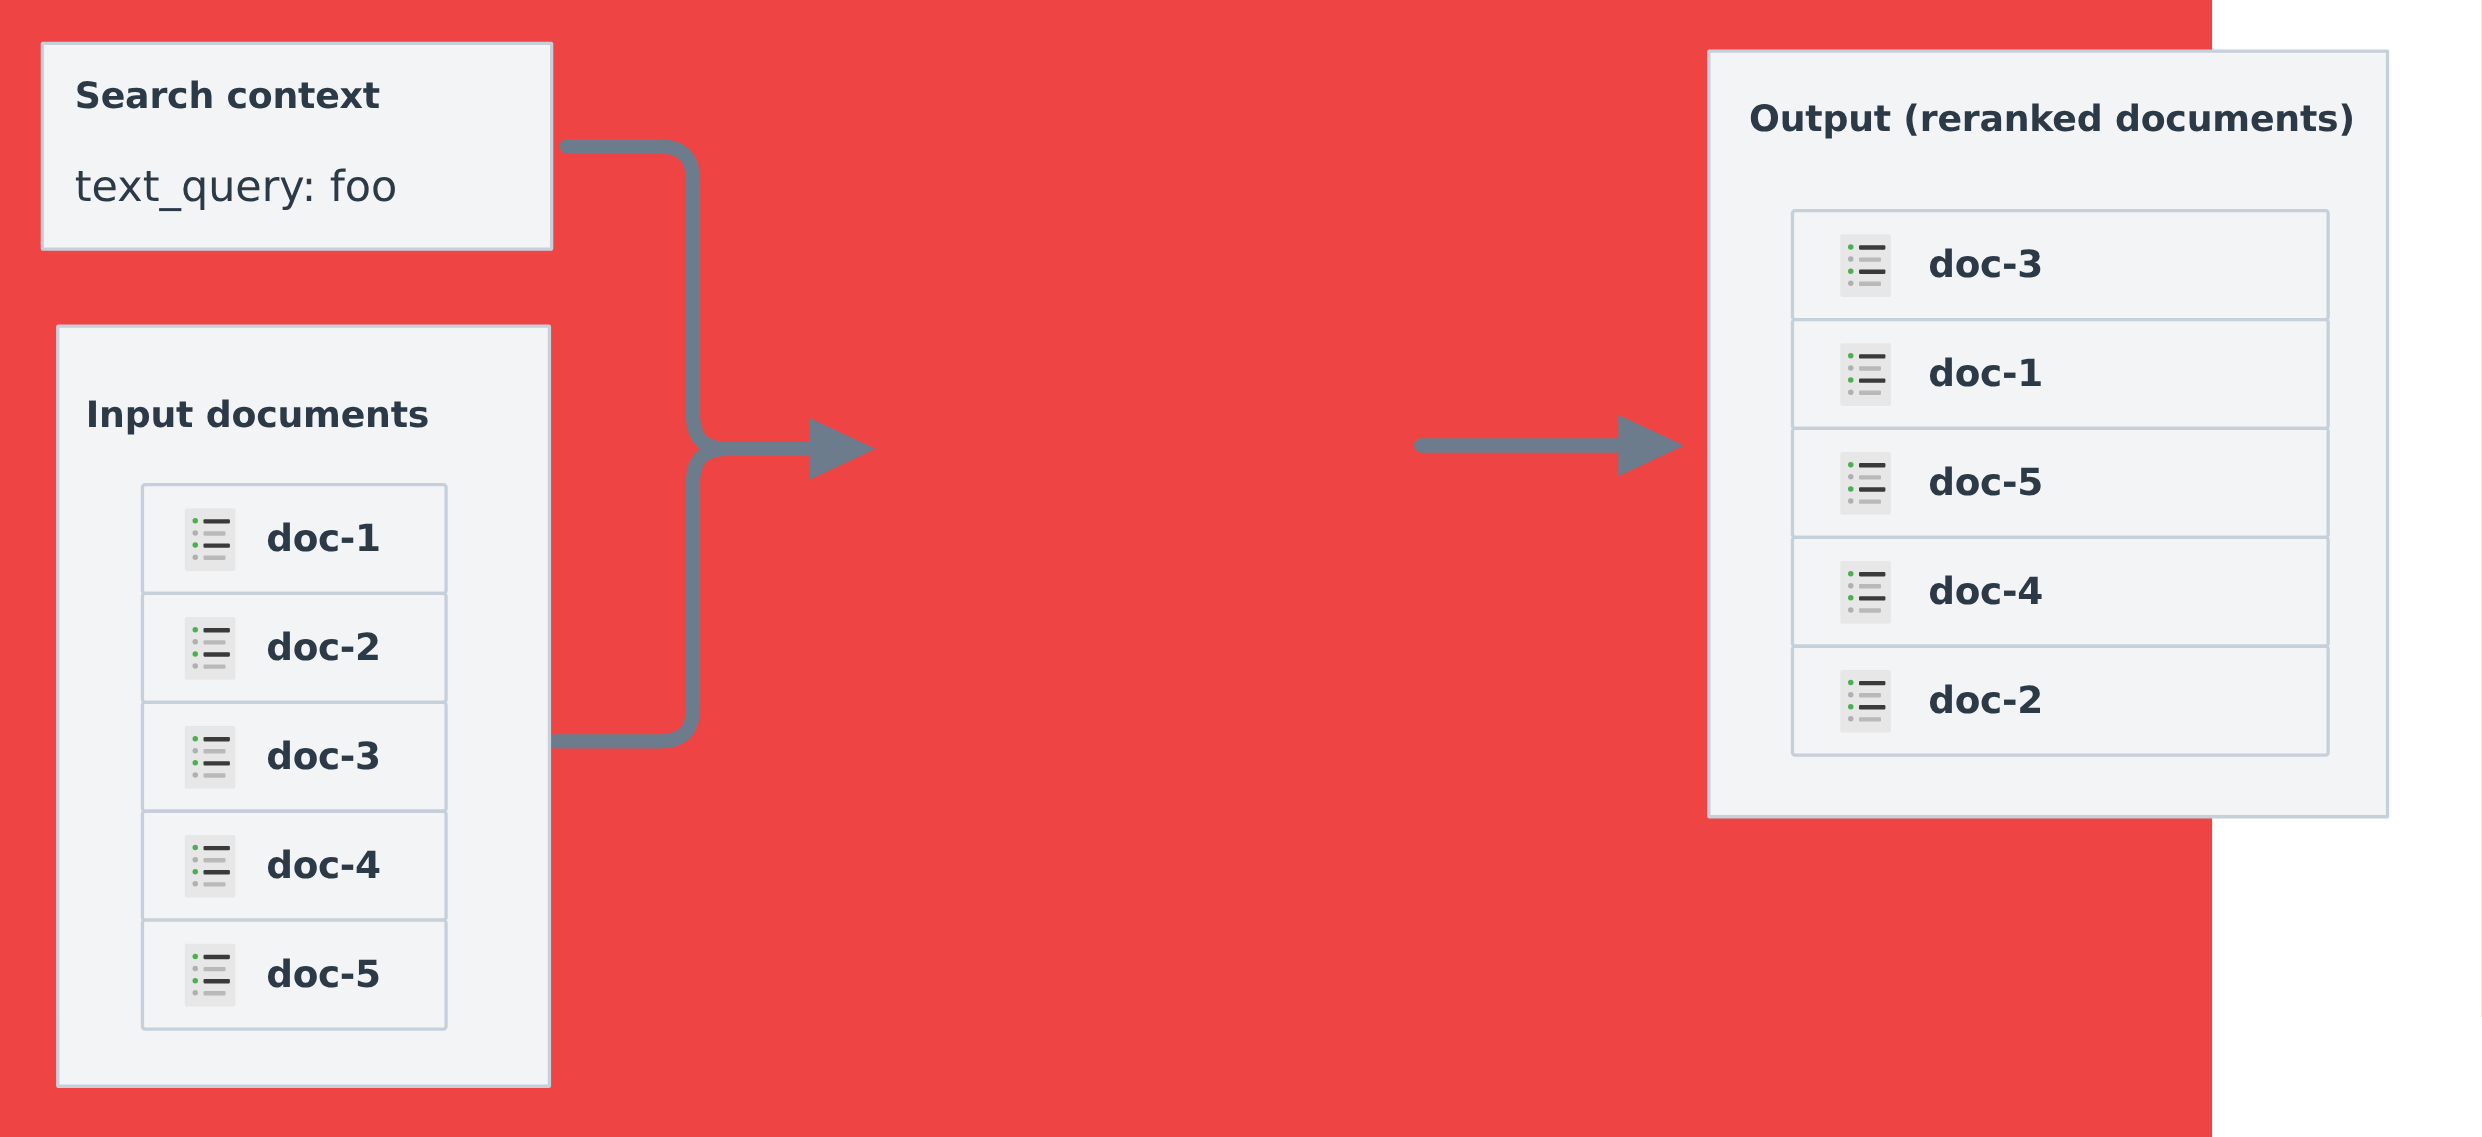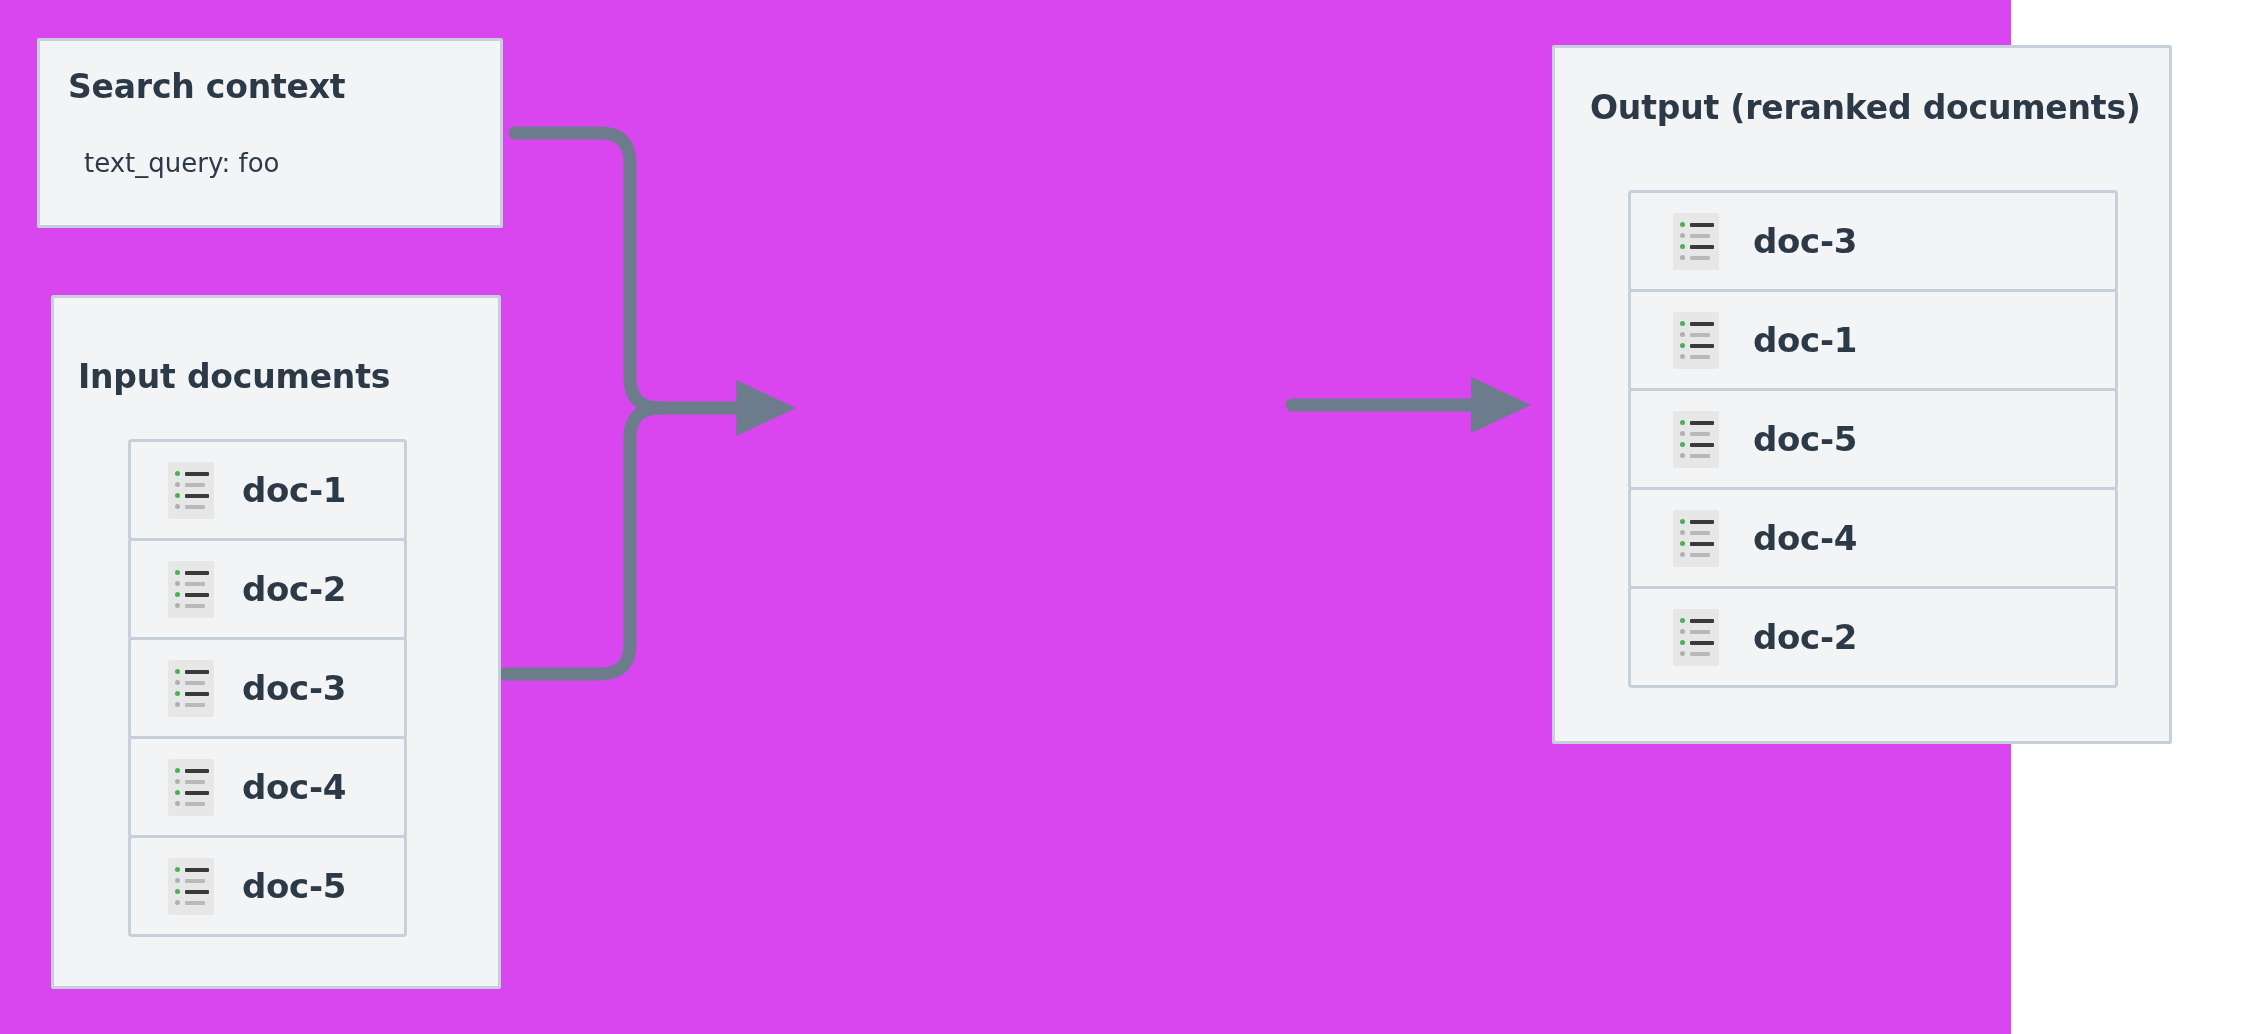--- a/index.html
+++ b/index.html
@@ -9,21 +9,21 @@
     height: 1034px;
     background: #ffffff;
     font-family: "DejaVu Sans", "Liberation Sans", sans-serif;
     overflow: hidden;
   }
 
   #canvas {
     position: relative;
     width: 2011px;
     height: 1034px;
-    background: #d946ef;
+    background: #ef4444;
   }
 
   
   .panel {
     position: absolute;
     background: #f2f4f6;
     border: 3px solid #c5d0da;
     border-radius: 2px;
   }
 
@@ -48,23 +48,23 @@
     top: 38px;
     width: 466px;
     height: 190px;
   }
   #search-context-title {
     left: 68px;
     top: 67px;
     font-size: 33px;
   }
   #search-context-query {
-    left: 84px;
+    left: 68px;
     top: 148px;
-    font-size: 26px;
+    font-size: 39px;
   }
 
   
   #input-documents-panel {
     left: 51px;
     top: 295px;
     width: 450px;
     height: 694px;
   }
   #input-documents-title {

